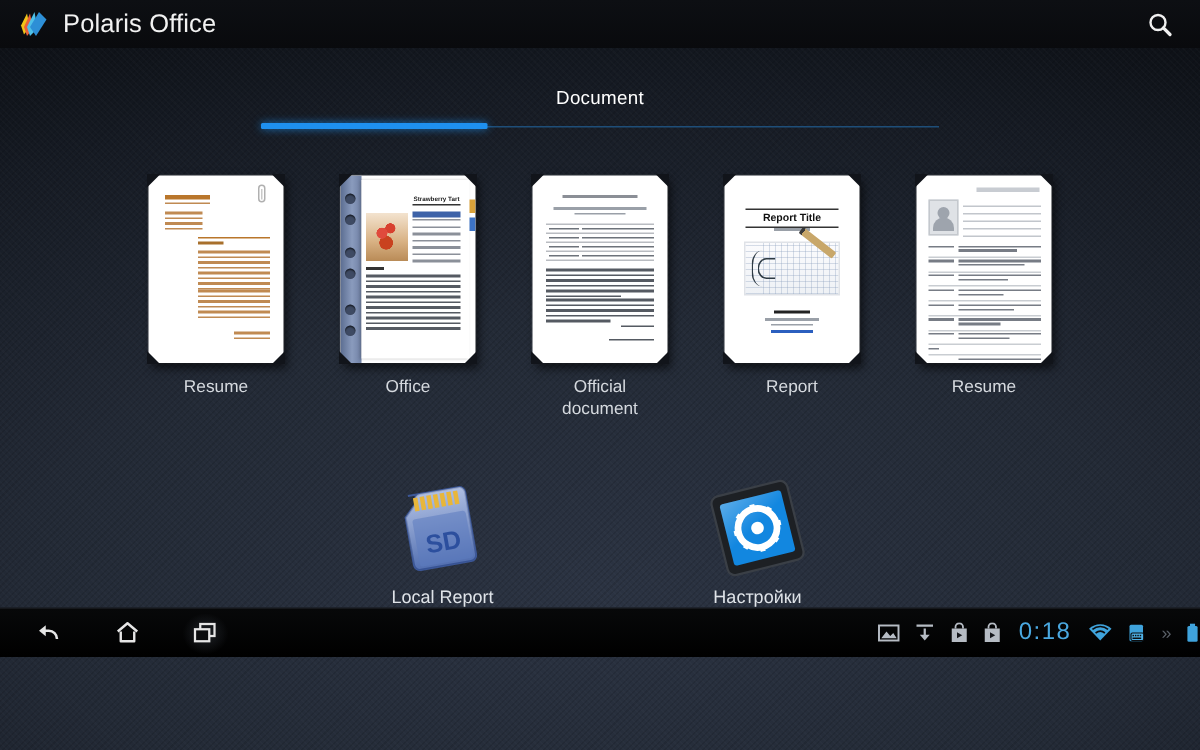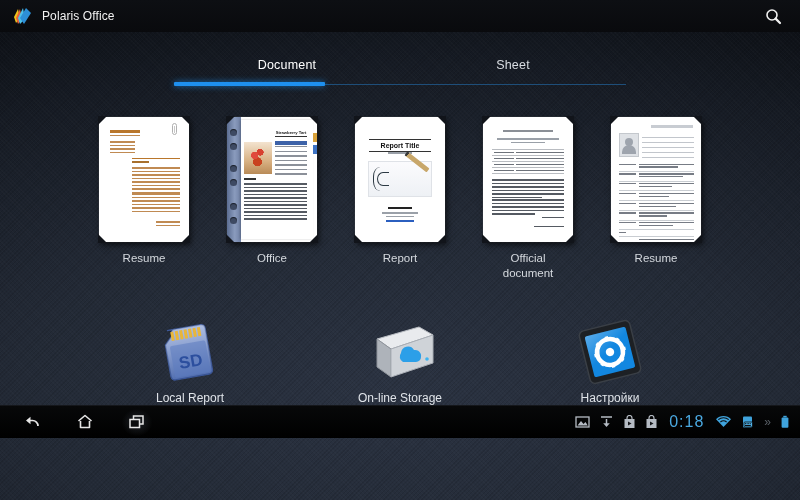--- a/index.html
+++ b/index.html
@@ -31,21 +31,21 @@
   
   .topbar {
     height: 32px;
     background: linear-gradient(#0d0f13, #090a0d);
     display: flex; align-items: center;
     padding: 0 10px 0 12px;
   }
   .brand { display: flex; align-items: center; gap: 9px; }
   .logo { width: 21px; height: 21px; position: relative; }
   .app-title {
-    color: #f2f2f2; font-size: 12px; letter-spacing: 0.1px;
+    color: #f2f2f2; font-size: 17px; letter-spacing: 0.1px;
   }
   .spacer { flex: 1; }
   .search-btn {
     width: 34px; height: 30px;
     display: flex; align-items: center; justify-content: center;
     cursor: pointer;
   }
 
   
   .tabs-wrap { padding-top: 26px; }
@@ -300,21 +300,20 @@
   }
   .nav-left { display: flex; align-items: center; gap: 22px; padding-left: 18px; }
   .nav-btn {
     width: 30px; height: 27px;
     display: flex; align-items: center; justify-content: center;
     cursor: pointer; border-radius: 3px;
   }
   .nav-btn.glow { background: radial-gradient(ellipse at center, rgba(90,100,115,.32), rgba(0,0,0,0) 72%); }
   .nav-right {
     margin-left: auto; display: flex; align-items: center; gap: 9px;
-    padding-right: 10px;
   }
   .sys-icon { display: flex; align-items: center; justify-content: center; cursor: pointer; }
   .clock {
     color: #4aa8e0; font-size: 16px; letter-spacing: 1px;
     font-family: "Liberation Sans", sans-serif;
     padding: 0 2px;
   }
   .chev { color: #5a6068; font-size: 12px; }
 </style>
 </head>
@@ -339,21 +338,20 @@
       <svg width="17" height="17" viewBox="0 0 17 17">
         <circle cx="7" cy="7" r="5" fill="none" stroke="#f0f0f0" stroke-width="1.6"></circle>
         <line x1="10.6" y1="10.6" x2="15" y2="15" stroke="#f0f0f0" stroke-width="2.2" stroke-linecap="round"></line>
       </svg>
     </div>
   </div>
 
   <div class="tabs-wrap">
     <div class="tabs">
       <div class="tab active">Document</div>
-      <div class="tab">Sheet</div>
     </div>
     <div class="tabline">
       <div class="rest"></div>
       <div class="active-seg"></div>
     </div>
   </div>
 
   <div class="templates">
 
 
@@ -450,20 +448,97 @@
         <span class="corner-tr"></span>
         <span class="corner-bl"></span>
         <span class="corner-br"></span>
       </div>
       <div class="tmpl-label">Office</div>
     </div>
 
     <div class="tmpl">
       <div class="thumb-frame">
         <div class="page page-stack">
+          <div class="of-title">
+              <div class="h"></div>
+            </div>
+          <div class="of-sub">
+            <div class="ln"></div>
+            <div class="ln" style="width:55%;margin:2px auto 0"></div>
+          </div>
+          <div class="of-table">
+            <div class="trow">
+                <div class="c1">
+                  <div class="cell"></div>
+                </div>
+                <div class="c2">
+                  <div class="cell"></div>
+                </div>
+              </div>
+            <div class="trow">
+                <div class="c1">
+                  <div class="cell"></div>
+                </div>
+                <div class="c2">
+                  <div class="cell"></div>
+                </div>
+              </div>
+            <div class="trow">
+                <div class="c1">
+                  <div class="cell"></div>
+                </div>
+                <div class="c2">
+                  <div class="cell"></div>
+                </div>
+              </div>
+            <div class="trow">
+                <div class="c1">
+                  <div class="cell"></div>
+                </div>
+                <div class="c2">
+                  <div class="cell"></div>
+                </div>
+              </div>
+          </div>
+          <div class="of-body">
+            <div class="ln d"></div>
+              <div class="ln d"></div>
+              <div class="ln d"></div>
+            <div class="ln d"></div>
+              <div class="ln d"></div>
+              <div class="ln d" style="width:70%"></div>
+          </div>
+          <div class="of-body2">
+            <div class="ln d"></div>
+              <div class="ln d"></div>
+              <div class="ln d"></div>
+            <div class="ln d"></div>
+              <div class="ln d" style="width:60%"></div>
+          </div>
+          <div class="of-sign">
+              <div class="ln d"></div>
+            </div>
+          <div class="of-sign2">
+              <div class="ln d"></div>
+            </div>
+        </div>
+        <span class="corner-tl"></span>
+        <span class="corner-tr"></span>
+        <span class="corner-bl"></span>
+        <span class="corner-br"></span>
+      </div>
+      <div class="tmpl-label">
+        <div>Official</div>
+        <div>document</div>
+      </div>
+    </div>
+
+    <div class="tmpl">
+      <div class="thumb-frame">
+        <div class="page page-stack">
           <div class="rep-title">Report Title</div>
           <div class="rep-sub">
               <div class="ln"></div>
             </div>
           <div class="rep-img">
             <span class="squig"></span>
             <span class="squig2"></span>
             <span class="pencil"></span>
           </div>
           <div class="rep-foot">
@@ -472,97 +547,20 @@
             <div class="ln" style="width:62%;margin:0 auto"></div>
             <div class="link"></div>
           </div>
         </div>
         <span class="corner-tl"></span>
         <span class="corner-tr"></span>
         <span class="corner-bl"></span>
         <span class="corner-br"></span>
       </div>
       <div class="tmpl-label">Report</div>
-    </div>
-
-    <div class="tmpl">
-      <div class="thumb-frame">
-        <div class="page page-stack">
-          <div class="of-title">
-              <div class="h"></div>
-            </div>
-          <div class="of-sub">
-            <div class="ln"></div>
-            <div class="ln" style="width:55%;margin:2px auto 0"></div>
-          </div>
-          <div class="of-table">
-            <div class="trow">
-                <div class="c1">
-                  <div class="cell"></div>
-                </div>
-                <div class="c2">
-                  <div class="cell"></div>
-                </div>
-              </div>
-            <div class="trow">
-                <div class="c1">
-                  <div class="cell"></div>
-                </div>
-                <div class="c2">
-                  <div class="cell"></div>
-                </div>
-              </div>
-            <div class="trow">
-                <div class="c1">
-                  <div class="cell"></div>
-                </div>
-                <div class="c2">
-                  <div class="cell"></div>
-                </div>
-              </div>
-            <div class="trow">
-                <div class="c1">
-                  <div class="cell"></div>
-                </div>
-                <div class="c2">
-                  <div class="cell"></div>
-                </div>
-              </div>
-          </div>
-          <div class="of-body">
-            <div class="ln d"></div>
-              <div class="ln d"></div>
-              <div class="ln d"></div>
-            <div class="ln d"></div>
-              <div class="ln d"></div>
-              <div class="ln d" style="width:70%"></div>
-          </div>
-          <div class="of-body2">
-            <div class="ln d"></div>
-              <div class="ln d"></div>
-              <div class="ln d"></div>
-            <div class="ln d"></div>
-              <div class="ln d" style="width:60%"></div>
-          </div>
-          <div class="of-sign">
-              <div class="ln d"></div>
-            </div>
-          <div class="of-sign2">
-              <div class="ln d"></div>
-            </div>
-        </div>
-        <span class="corner-tl"></span>
-        <span class="corner-tr"></span>
-        <span class="corner-bl"></span>
-        <span class="corner-br"></span>
-      </div>
-      <div class="tmpl-label">
-        <div>Official</div>
-        <div>document</div>
-      </div>
     </div>
 
     <div class="tmpl">
       <div class="thumb-frame">
         <div class="page page-stack">
           <div class="res-top"></div>
           <div class="res-photo"></div>
           <div class="res-fields">
             <div class="f">
                 <div class="mini" style="width:30%"></div>
@@ -690,32 +688,20 @@
             <linearGradient id="sdgrad" x1="0" y1="0" x2="0" y2="1">
               <stop offset="0%" stop-color="#ffffff"></stop>
               <stop offset="100%" stop-color="#2f4c8e"></stop>
             </linearGradient>
           </defs>
         </svg>
       </div>
       <div class="stor-label">Local Report</div>
     </div>
 
-    <div class="stor">
-      <div class="stor-icon">
-        <svg width="86" height="70" viewBox="0 0 86 70">
-          <polygon points="20,22 62,10 76,18 34,32" fill="#e9ebee" stroke="#b8bcc2" stroke-width="1"></polygon>
-          <polygon points="20,22 34,32 34,60 20,50" fill="#aeb3ba" stroke="#8f949b" stroke-width="1"></polygon>
-          <polygon points="34,32 76,18 76,46 34,60" fill="#cfd3d8" stroke="#a9aeb5" stroke-width="1"></polygon>
-          <path d="M46 40 a7 7 0 0 1 13 -3 a6 6 0 0 1 7 7 a5 5 0 0 1 -5 5 h-13 a6 6 0 0 1 -2 -9 z" transform="translate(-2,-4)" fill="#2c9fe8"></path>
-          <circle cx="70" cy="42" r="1.8" fill="#3fb5f0"></circle>
-        </svg>
-      </div>
-      <div class="stor-label">On-line Storage</div>
-    </div>
 
     <div class="stor">
       <div class="stor-icon">
         <svg width="86" height="70" viewBox="0 0 86 70">
           <g transform="rotate(-14 43 35)">
             <rect x="17" y="8" width="52" height="54" rx="5" fill="#1d2024" stroke="#3a3f46" stroke-width="1.5"></rect>
             <rect x="22" y="14" width="42" height="42" rx="2" fill="#1287e0"></rect>
             <rect x="22" y="14" width="42" height="42" rx="2" fill="url(#tg)" opacity=".55"></rect>
             <g fill="#ffffff" transform="translate(43,35)">
               <circle r="13" fill="none" stroke="#ffffff" stroke-width="4.5"></circle>

